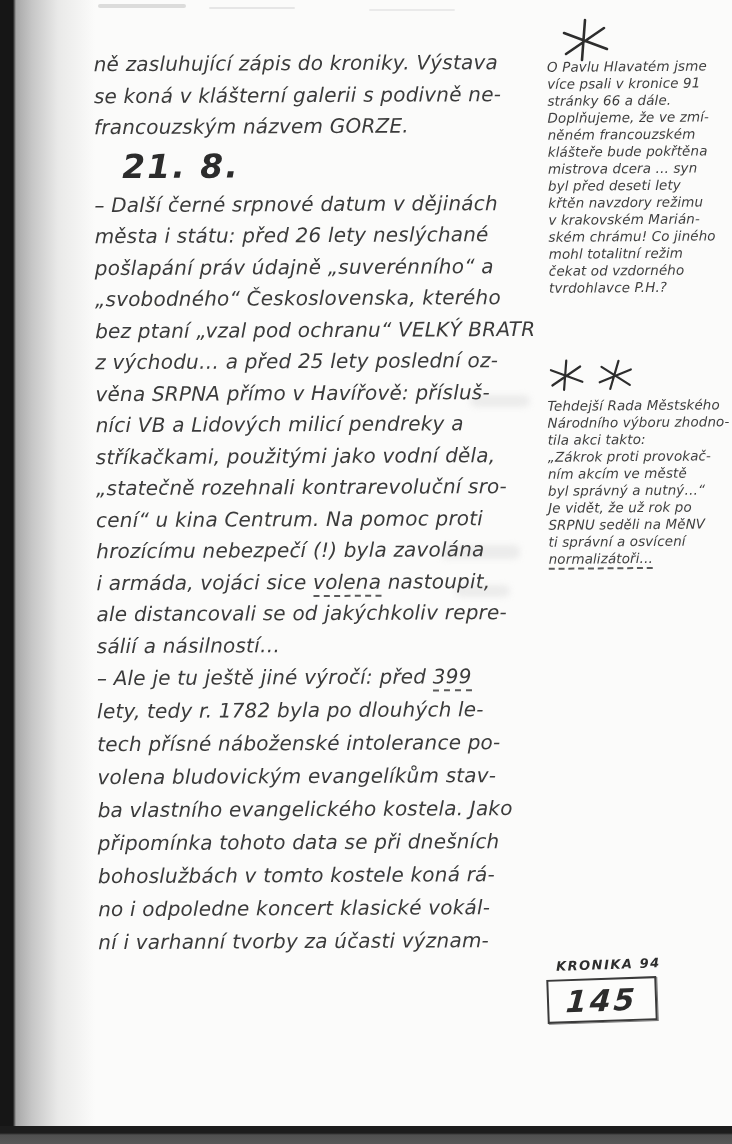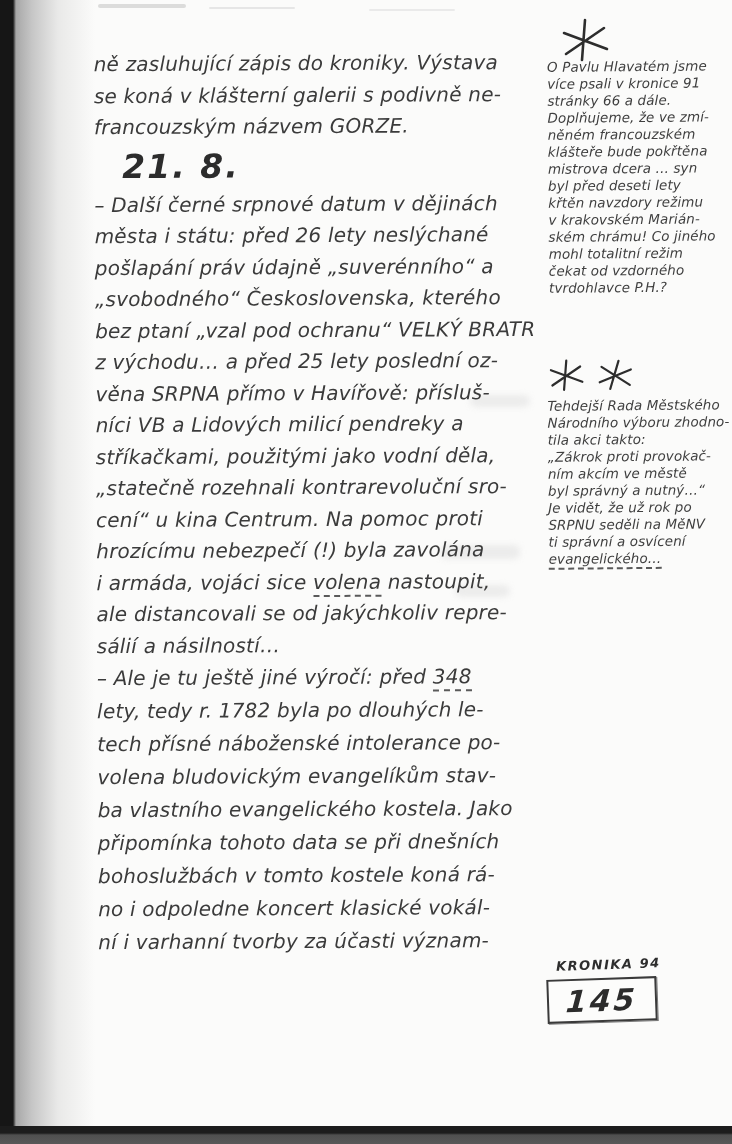--- a/index.html
+++ b/index.html
@@ -103,21 +103,21 @@
         <div class="tline">níci VB a Lidových milicí pendreky a</div>
         <div class="tline">stříkačkami, použitými jako vodní děla,</div>
         <div class="tline">„statečně rozehnali kontrarevoluční sro-</div>
         <div class="tline">cení“ u kina Centrum. Na pomoc proti</div>
         <div class="tline">hrozícímu nebezpečí (!) byla zavolána</div>
         <div class="tline">i armáda, vojáci sice <u>volena</u> nastoupit,</div>
         <div class="tline">ale distancovali se od jakýchkoliv repre-</div>
         <div class="tline">sálií a násilností…</div>
       </div>
     <div class="block para2">
-        <div class="tline">– Ale je tu ještě jiné výročí: před <u>348</u></div>
+        <div class="tline">– Ale je tu ještě jiné výročí: před <u>399</u></div>
         <div class="tline">lety, tedy r. 1782 byla po dlouhých le-</div>
         <div class="tline">tech přísné náboženské intolerance po-</div>
         <div class="tline">volena bludovickým evangelíkům stav-</div>
         <div class="tline">ba vlastního evangelického kostela. Jako</div>
         <div class="tline">připomínka tohoto data se při dnešních</div>
         <div class="tline">bohoslužbách v tomto kostele koná rá-</div>
         <div class="tline">no i odpoledne koncert klasické vokál-</div>
         <div class="tline">ní i varhanní tvorby za účasti význam-</div>
       </div>
   </div>
@@ -155,21 +155,21 @@
   <div class="margin-note note2">
       <div class="tline">Tehdejší Rada Městského</div>
       <div class="tline">Národního výboru zhodno-</div>
       <div class="tline">tila akci takto:</div>
       <div class="tline">„Zákrok proti provokač-</div>
       <div class="tline">ním akcím ve městě</div>
       <div class="tline">byl správný a nutný…“</div>
       <div class="tline">Je vidět, že už rok po</div>
       <div class="tline">SRPNU seděli na MěNV</div>
       <div class="tline">ti správní a osvícení</div>
-      <div class="tline"><u>evangelického…</u></div>
+      <div class="tline"><u>normalizátoři…</u></div>
     </div>
 
   <div class="footer-label">KRONIKA 94</div>
   <div class="page-number-box">
     <span class="page-number">145</span>
   </div>
 
 </div>
 
 </body></html>

